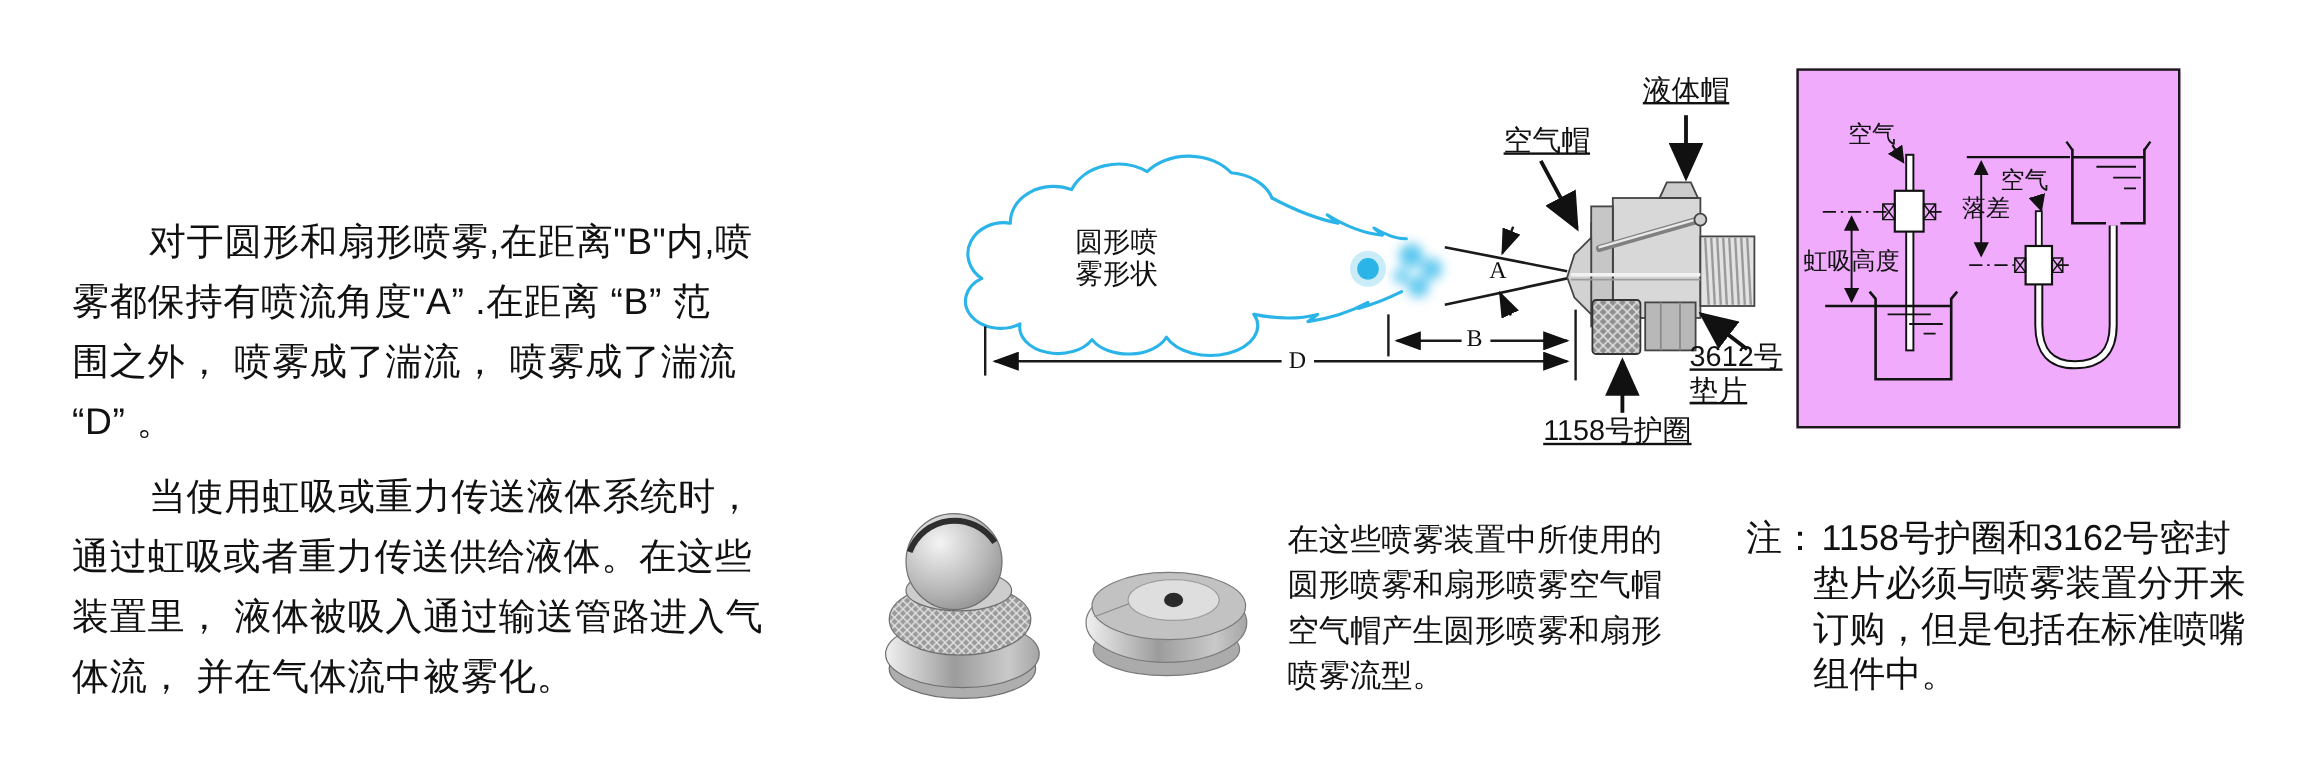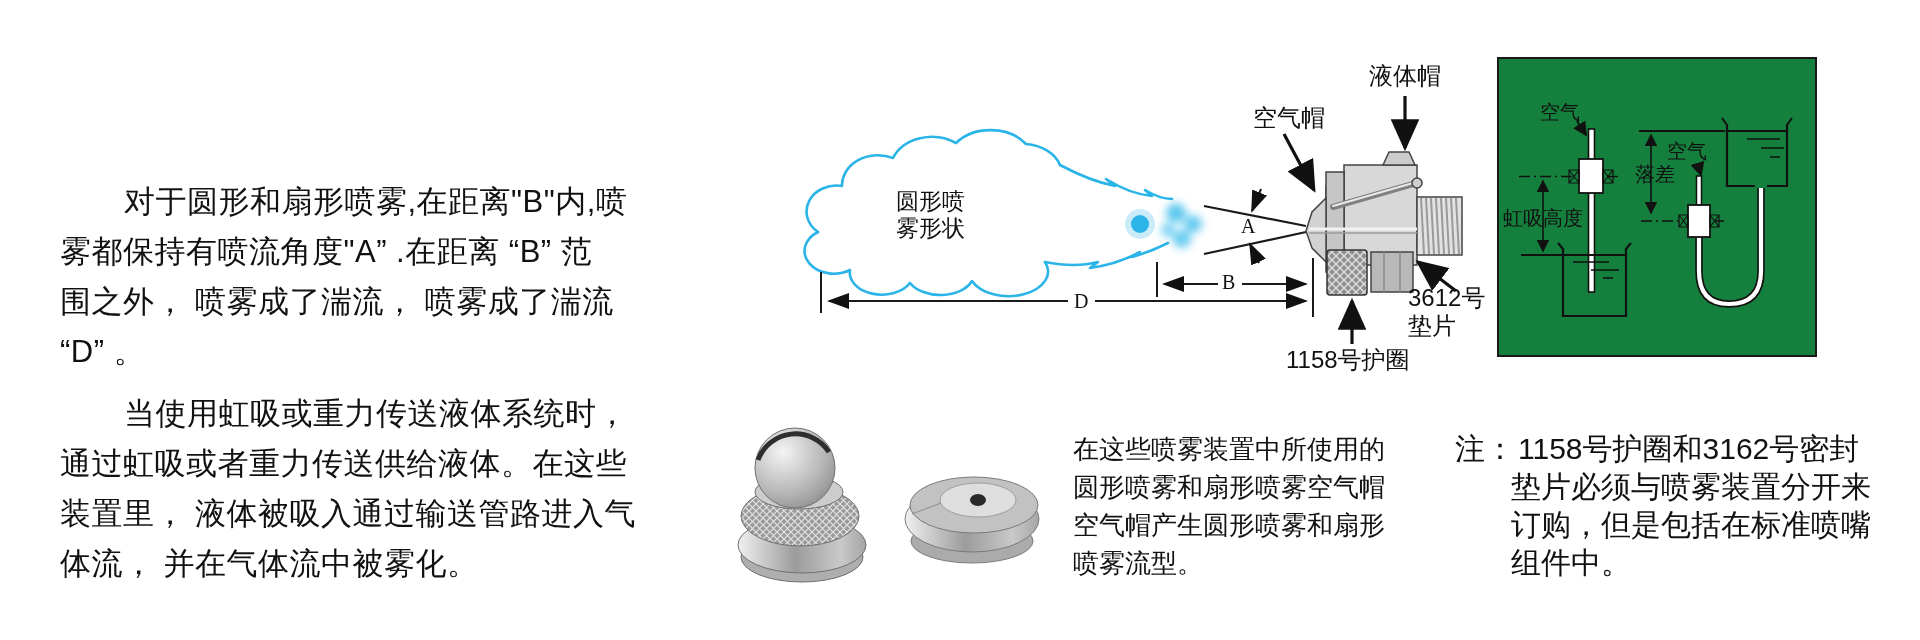--- a/index.html
+++ b/index.html
@@ -3,25 +3,25 @@
 <meta charset="utf-8">
 <style>
   html,body{margin:0;padding:0;background:#ffffff;}
   #canvas{position:relative;width:1920px;height:640px;background:#ffffff;overflow:hidden;
           font-family:"Liberation Sans",sans-serif;color:#111;}
   .abs{position:absolute;}
   
   .para{font-size:31px;line-height:50px;letter-spacing:0.5px;white-space:nowrap;}
   .para .indent{padding-left:64px;}
   
-  .dlabel{font-size:24px;line-height:28px;white-space:nowrap;}
+  .dlabel{font-size:24px;line-height:28px;white-space:nowrap;text-decoration:underline;}
   .dim-letter{font-family:"Liberation Serif",serif;font-size:20px;}
   .cloud-label{font-size:23px;line-height:27px;width:120px;}
   
-  .inset{border:2px solid #1a1a1a;background:#15803d;}
+  .inset{border:2px solid #1a1a1a;background:#f0abfc;}
   .ilabel{font-size:20px;line-height:22px;white-space:nowrap;}
   
   .caption{font-size:26px;line-height:38px;white-space:nowrap;}
   .note{font-size:30px;line-height:38px;white-space:nowrap;}
   .note .hang{margin-left:3px;}
 </style>
 </head>
 <body>
 
 <div id="canvas">

